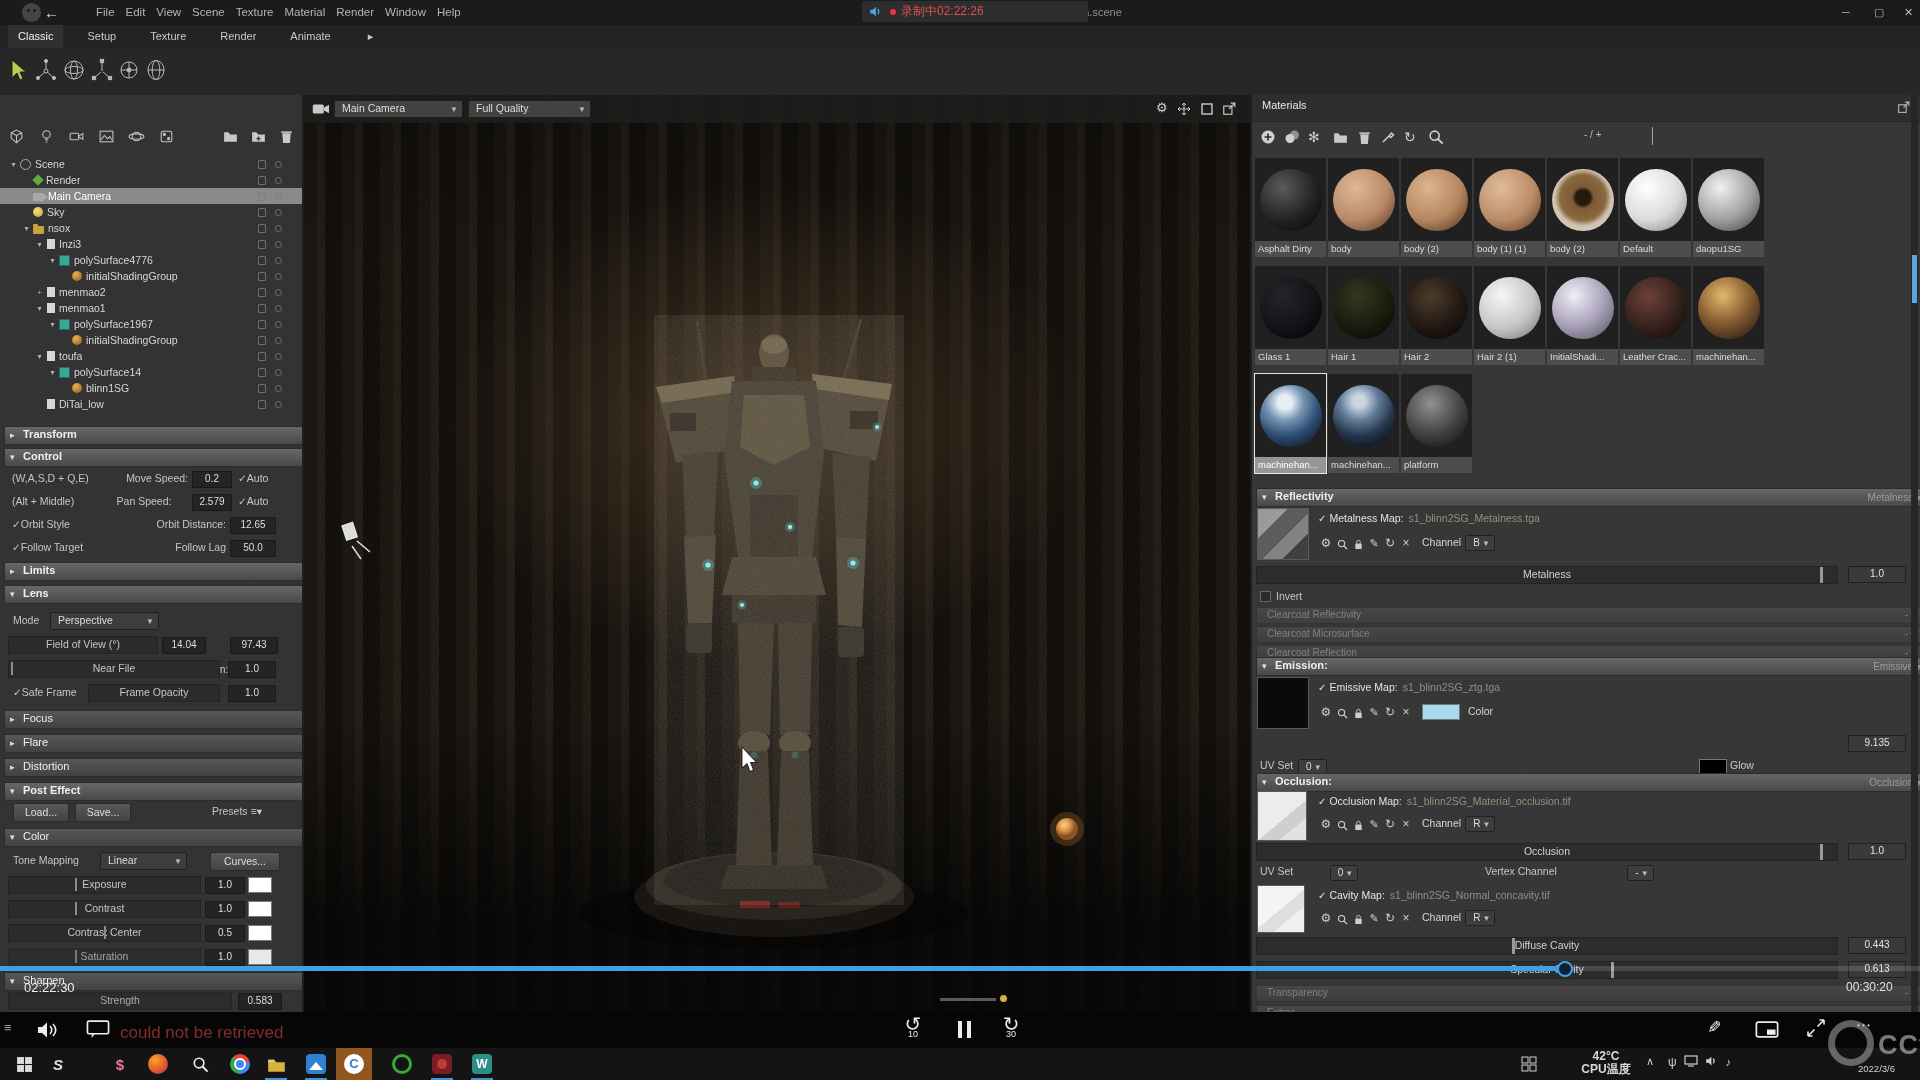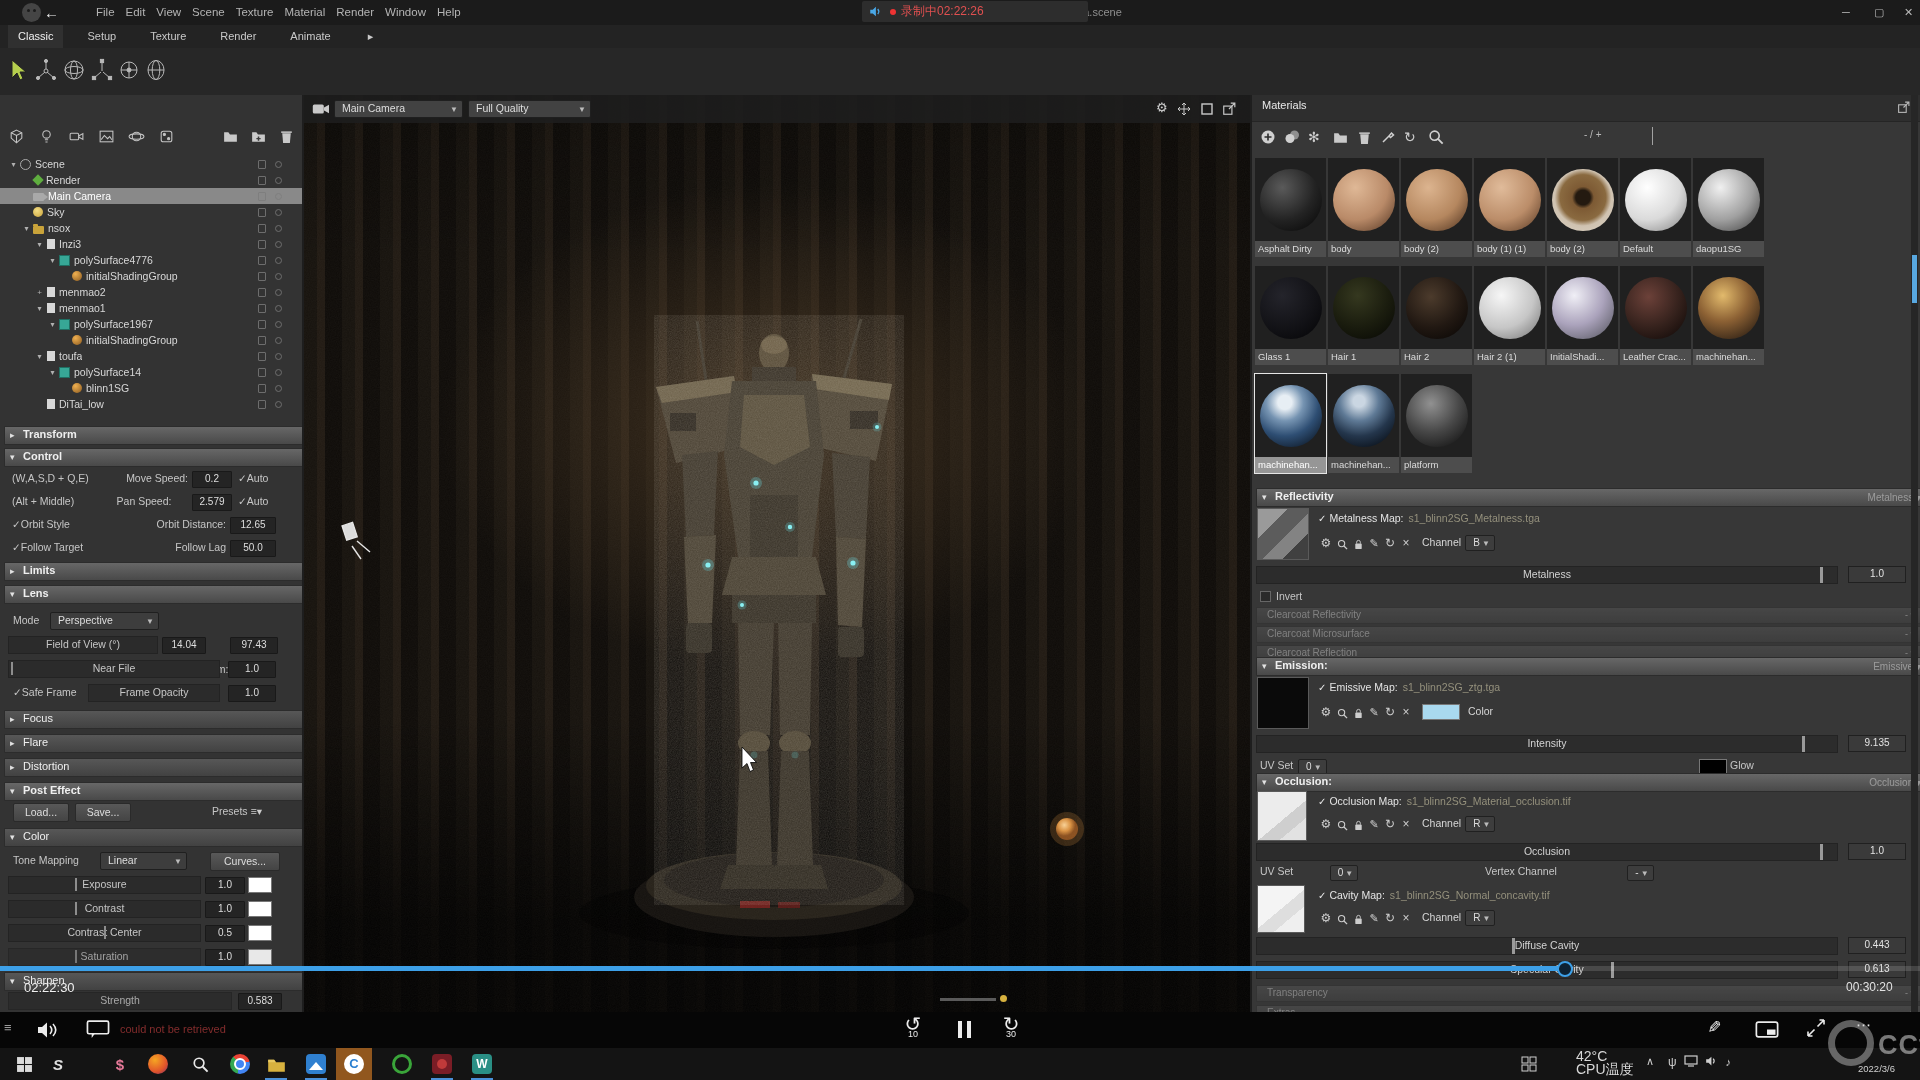--- a/index.html
+++ b/index.html
@@ -681,21 +681,20 @@
     <div class="thumb" style="top:582px;width:52px;height:52px;background:#0a0a0a;"></div>
     <div class="mline" style="top:584px;"><span class="chk">✓</span><span>Emissive Map:</span><span class="mfile">s1_blinn2SG_ztg.tga</span></div>
     <div class="mline" style="top:608px;"><span><span class="iico"><span class="gch" style="font-size:12px;">⚙</span></span><span class="iico"><svg class="isvg" viewBox="0 0 12 12">
               <circle cx="5" cy="5" r="3.4" fill="none" stroke="#cdcdcd" stroke-width="1.2"></circle>
               <line x1="7.6" y1="7.6" x2="11" y2="11" stroke="#cdcdcd" stroke-width="1.4"></line>
             </svg></span><span class="iico"><svg class="isvg" viewBox="0 0 10 12">
               <rect x="1.5" y="5" width="7" height="6" rx="1" fill="#cdcdcd"></rect>
               <path d="M3 5V3.5a2 2 0 0 1 4 0V5" fill="none" stroke="#cdcdcd"></path>
             </svg></span><span class="iico"><span class="gch" style="font-size:11px;">✎</span></span><span class="iico"><span class="gch" style="font-size:12px;">↻</span></span><span class="iico"><span class="gch" style="font-size:12px;">×</span></span></span><span id="emiscolor" class="swatch" style="width: 36px; height: 14px; margin-left: 8px; background: rgb(169, 217, 239);"></span><span class="chlabel">Color</span></div>
     <div class="abs" style="left:0;top:640px;width:670px;height:18px;">
-      <span class="strack"><span>Intensity</span><span class="shandle" style="left:94%;"></span></span>
       <span class="vbox2">9.135</span>
     </div>
     <span class="lbl" style="left:8px;top:662px;">UV Set</span>
     <span class="chbox abs" style="left:46px;top:664px;"><span>0</span><span class="ddarr">▼</span></span>
     <span id="glowswatch" class="swatch abs" style="left: 447px; top: 664px; width: 26px; height: 13px; background: rgb(0, 0, 0);"></span>
     <span class="lbl" style="left:478px;top:662px;">Glow</span>
 
     
     <div class="hdr" style="top:678px;width:654px;"><span class="arr">▾</span><span>Occlusion:</span><span class="hdrright"><span>Occlusion</span> ▾</span></div>
     <div class="thumb" style="top:696px;width:50px;height:50px;background:linear-gradient(140deg,#ececec 0 55%,#cfcfcf 55% 75%,#e2e2e2 75%);"></div>
@@ -754,21 +753,21 @@
     <span class="abs" style="left:4px;top:8px;color:#9a9a9a;font-size:13px;">≡</span>
     <svg class="abs" style="left:36px;top:8px;" width="24" height="20" viewBox="0 0 24 20">
       <polygon points="2,7 6,7 11,2.5 11,17.5 6,13 2,13" fill="#ececec"></polygon>
       <path d="M14 6q3.5 4 0 8" fill="none" stroke="#ececec" stroke-width="1.6"></path>
       <path d="M17 4q5.5 6 0 12" fill="none" stroke="#ececec" stroke-width="1.6"></path>
     </svg>
     <svg class="abs" style="left:86px;top:8px;" width="24" height="19" viewBox="0 0 22 18">
       <rect x="1" y="1" width="20" height="12" rx="1.5" fill="none" stroke="#ececec" stroke-width="1.6"></rect>
       <polygon points="5,13 5,17 8,13" fill="#ececec"></polygon>
     </svg>
-    <span class="abs" style="left:120px;top:11px;color:#a23636;font-size:11px;opacity:.8;">could not be retrieved</span>
+    <span class="abs" style="left:120px;top:11px;color:#a23636;font-size:17px;opacity:.8;">could not be retrieved</span>
 
     <span class="abs" style="left:898px;top:6px;width:30px;height:26px;">
       <span class="skiparr">↺</span>
         <span class="skipnum">10</span>
     </span>
     <span class="abs" style="left:955px;top:8px;width:20px;height:20px;">
       <span class="abs" style="left:3px;top:1px;width:4px;height:17px;background:#ececec;"></span>
       <span class="abs" style="left:12px;top:1px;width:4px;height:17px;background:#ececec;"></span>
     </span>
     <span class="abs" style="left:996px;top:6px;width:30px;height:26px;">
@@ -833,21 +832,21 @@
         </span><span class="tbcell" style="left:464px">
           <span class="appsq" style="background:#2a8f85;color:#fff;font-weight:bold;font-size:12px;text-align:center;line-height:20px;">W</span>
           <i class="openbar"></i>
         </span></span>
     <svg class="abs" style="left:1521px;top:8px;" width="16" height="16" viewBox="0 0 16 16">
       <rect x="1" y="1" width="6" height="6" fill="none" stroke="#cfcfcf"></rect>
         <rect x="9" y="1" width="6" height="6" fill="none" stroke="#cfcfcf"></rect>
       <rect x="1" y="9" width="6" height="6" fill="none" stroke="#cfcfcf"></rect>
         <rect x="9" y="9" width="6" height="6" fill="none" stroke="#cfcfcf"></rect>
     </svg>
-    <span class="abs" style="left:1576px;top:2px;width:60px;text-align:left;font-size:14px;color:#d8d8d8;line-height:13px;">
+    <span class="abs" style="left:1576px;top:2px;width:60px;text-align:center;font-size:12px;color:#d8d8d8;line-height:13px;font-weight:bold;">
       <span>42°C</span><br><span>CPU温度</span>
     </span>
     <span class="abs" style="left:1646px;top:7px;color:#cfcfcf;font-size:11px;">∧</span>
     <span id="trayicons" class="abs" style="left:1668px;top:7px;"><span class="trayico"><span style="font-size:12px;">ψ</span></span><span class="trayico"><svg width="14" height="12" viewBox="0 0 14 12">
             <rect x="1" y="1" width="12" height="8" fill="none" stroke="#cfcfcf" stroke-width="1.2"></rect>
             <line x1="4" y1="11" x2="10" y2="11" stroke="#cfcfcf" stroke-width="1.2"></line>
           </svg></span><span class="trayico"><svg width="14" height="12" viewBox="0 0 24 20">
             <polygon points="2,7 6,7 11,2.5 11,17.5 6,13 2,13" fill="#cfcfcf"></polygon>
             <path d="M14 6q3.5 4 0 8" fill="none" stroke="#cfcfcf" stroke-width="2"></path>
           </svg></span><span class="trayico"><span style="font-size:11px;">♪</span></span></span>

